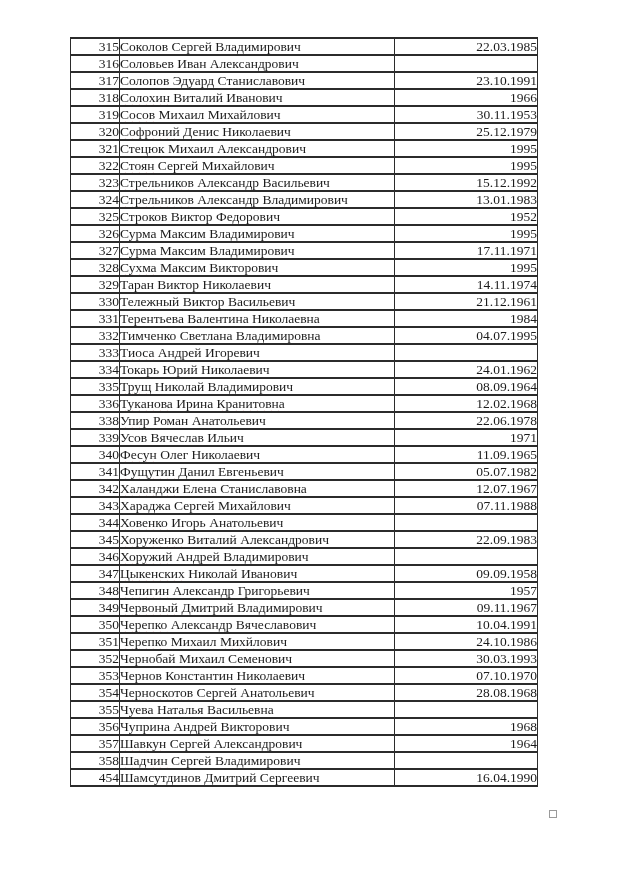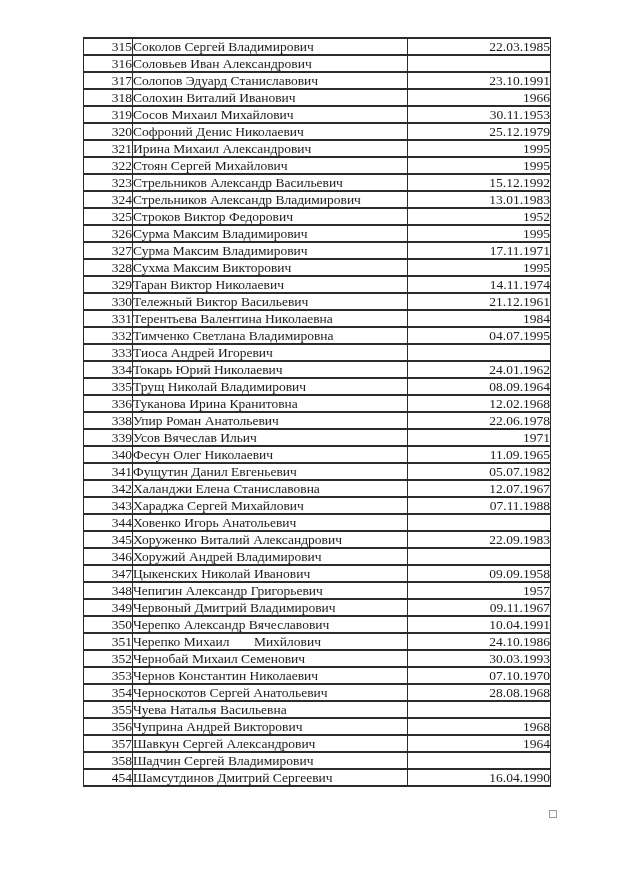--- a/index.html
+++ b/index.html
@@ -12,21 +12,21 @@
     font-family: "Liberation Serif", serif;
   }
   .page {
     position: relative;
     width: 620px;
     height: 877px;
     background: #ffffff;
   }
   table.roster {
     position: absolute;
-    left: 83px;
+    left: 70px;
     top: 37px;
     width: 467px;
     border-collapse: collapse;
     table-layout: fixed;
     padding-left: 36px;
   }
   table.roster td {
     border-style: solid;
     border-color: #2b2b2b;
     border-top-width: 2px;
@@ -98,21 +98,21 @@
           <td class="c-name"><span class="sp" style="text-decoration-color: rgb(204, 106, 106);">Сосов</span><span> Михаил Михайлович</span></td>
           <td class="c-date">30.11.1953</td>
         </tr>
         <tr>
           <td class="c-num">320</td>
           <td class="c-name"><span class="sp" style="text-decoration-color: rgb(204, 106, 106);">Софроний</span><span> Денис Николаевич</span></td>
           <td class="c-date">25.12.1979</td>
         </tr>
         <tr>
           <td class="c-num">321</td>
-          <td class="c-name"><span>Ирина Михаил Александрович</span></td>
+          <td class="c-name"><span>Стецюк Михаил Александрович</span></td>
           <td class="c-date">1995</td>
         </tr>
         <tr>
           <td class="c-num">322</td>
           <td class="c-name"><span class="sp" style="text-decoration-color: rgb(204, 106, 106);">Стоян</span><span> Сергей Михайлович</span></td>
           <td class="c-date">1995</td>
         </tr>
         <tr>
           <td class="c-num">323</td>
           <td class="c-name"><span class="sp" style="text-decoration-color: rgb(204, 106, 106);">Стрельников</span><span> Александр Васильевич</span></td>
@@ -243,21 +243,21 @@
           <td class="c-name"><span class="sp" style="text-decoration-color: rgb(204, 106, 106);">Червоный</span><span> Дмитрий Владимирович</span></td>
           <td class="c-date">09.11.1967</td>
         </tr>
         <tr>
           <td class="c-num">350</td>
           <td class="c-name"><span class="sp" style="text-decoration-color: rgb(204, 106, 106);">Черепко</span><span> Александр Вячеславович</span></td>
           <td class="c-date">10.04.1991</td>
         </tr>
         <tr>
           <td class="c-num">351</td>
-          <td class="c-name"><span class="sp" style="text-decoration-color: rgb(204, 106, 106);">Черепко</span><span> Михаил </span><span class="sp" style="text-decoration-color: rgb(204, 106, 106); margin-left: 21px;">Михйлович</span></td>
+          <td class="c-name"><span class="sp" style="text-decoration-color: rgb(204, 106, 106);">Черепко</span><span> Михаил </span><span class="sp" style="text-decoration-color: rgb(204, 106, 106);">Михйлович</span></td>
           <td class="c-date">24.10.1986</td>
         </tr>
         <tr>
           <td class="c-num">352</td>
           <td class="c-name"><span>Чернобай Михаил Семенович</span></td>
           <td class="c-date">30.03.1993</td>
         </tr>
         <tr>
           <td class="c-num">353</td>
           <td class="c-name"><span>Чернов Константин Николаевич</span></td>

